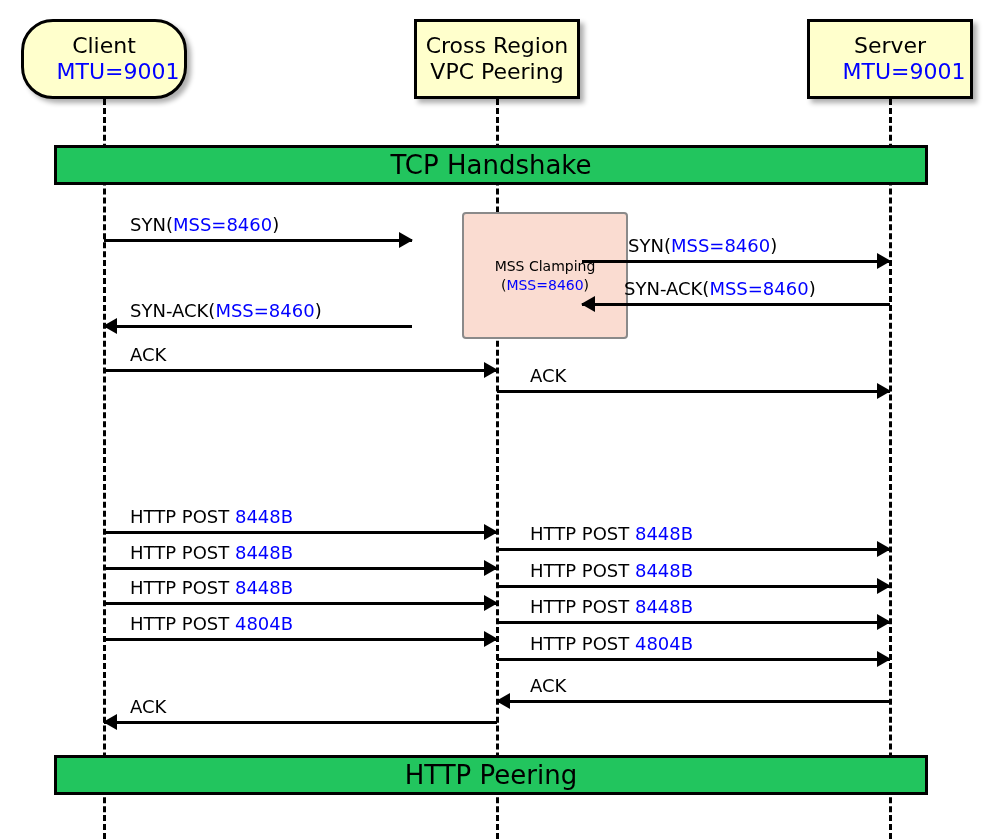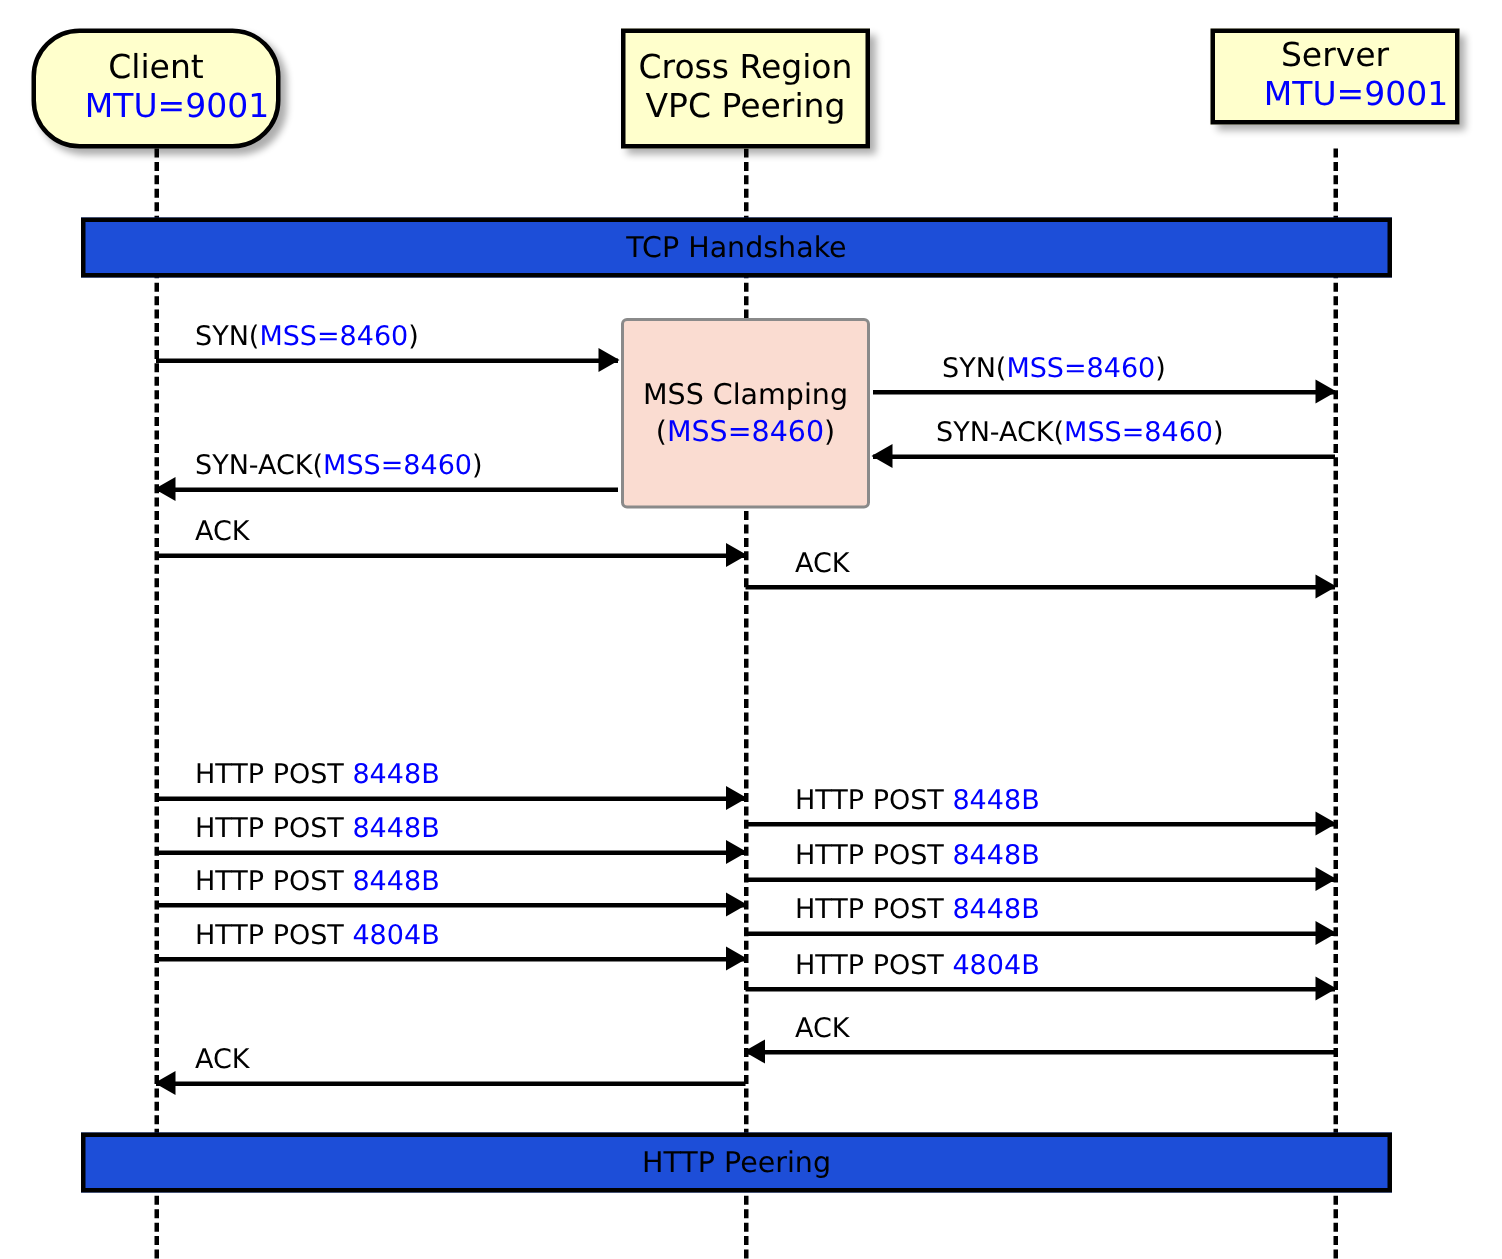--- a/index.html
+++ b/index.html
@@ -29,37 +29,37 @@
 
   
   .lifeline{
     position:absolute;width:0;
     border-left:3px dashed #000000;
   }
 
   
   .band{
     position:absolute;
-    background:#1d4ed8;
+    background:#22c55e;
     border:3px solid #000000;
     box-sizing:border-box;
     display:flex;align-items:center;justify-content:center;
-    color:#000000;font-size:19px;
+    color:#000000;font-size:26px;
   }
 
   
   .note{
     position:absolute;
     background:#fadcd1;
     border:2px solid #8a8a8a;
     border-radius:4px;
     box-sizing:border-box;
     display:flex;flex-direction:column;
     align-items:center;justify-content:center;
-    font-size:19px;line-height:1.3;
+    font-size:14px;line-height:1.3;margin-left:48px;
   }
   .note .n1{color:#000000;}
   .note .n2{color:#0000ff;}
   .note .n2 .paren{color:#000000;}
 
   
   .msg{position:absolute;height:0;}
   .msg .line{
     position:absolute;left:0;top:0;width:100%;
     border-top:3px solid #000000;
@@ -92,21 +92,21 @@
   <div class="participant" style="left:21px;top:19px;width:166px;height:80px;border-radius:32px;">
     <div class="pname">Client</div>
     <div class="pmeta">MTU=9001</div>
   </div>
 
   <div class="participant" style="left:414px;top:19px;width:166px;height:80px;">
     <div class="pname">Cross Region</div>
     <div class="pname">VPC Peering</div>
   </div>
 
-  <div class="participant" style="left:807px;top:19px;width:166px;height:64px;">
+  <div class="participant" style="left:807px;top:19px;width:166px;height:80px;">
     <div class="pname">Server</div>
     <div class="pmeta">MTU=9001</div>
   </div>
 
   <div class="band" style="left:54px;top:145px;width:874px;height:40px;">
     <span>TCP Handshake</span>
   </div>
 
 
   <div class="band" style="left:54px;top:755px;width:874px;height:40px;">

